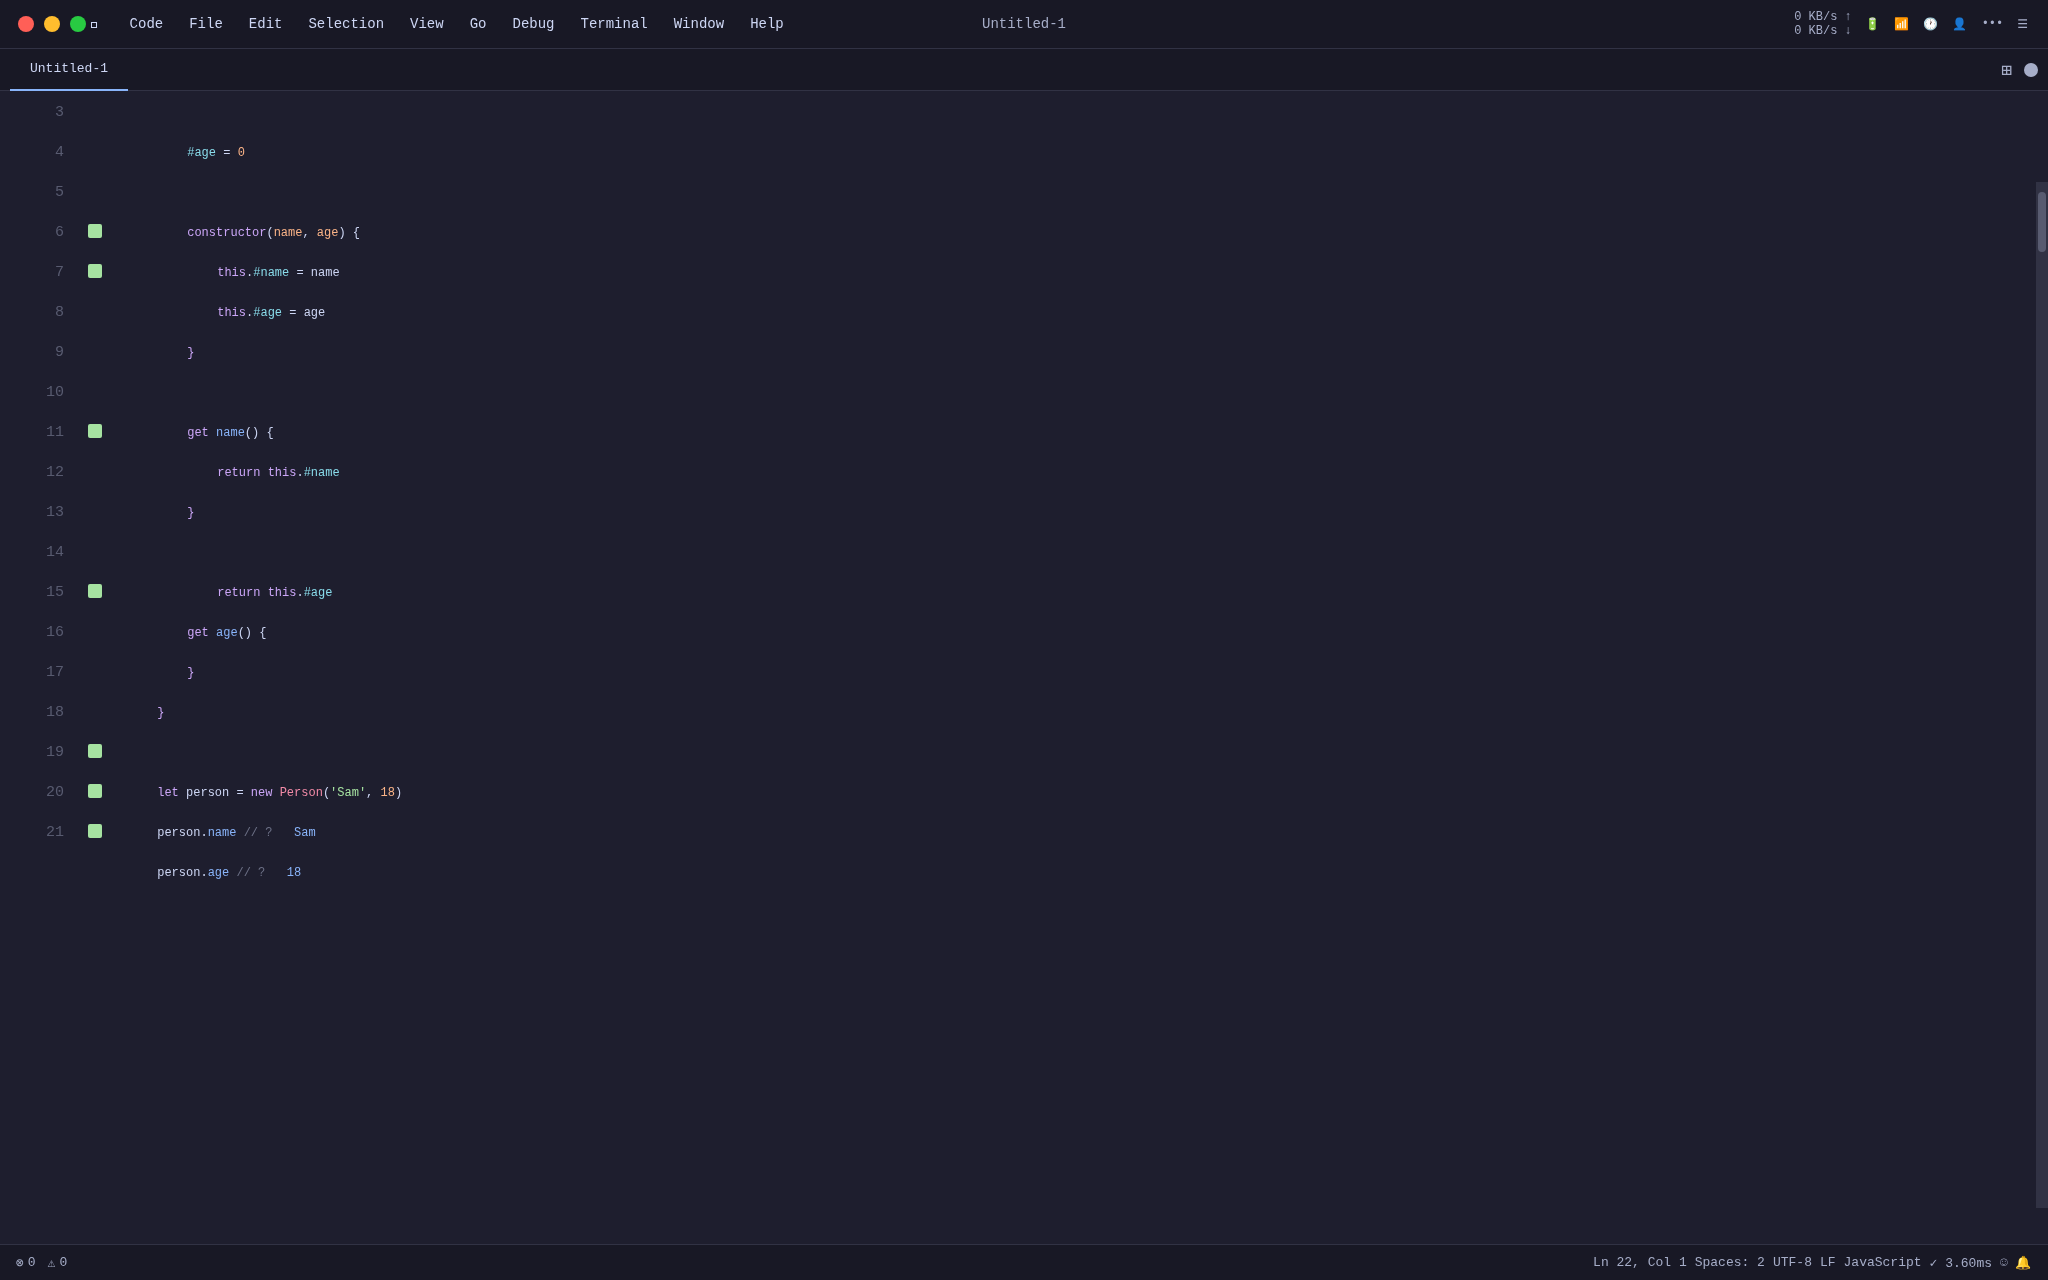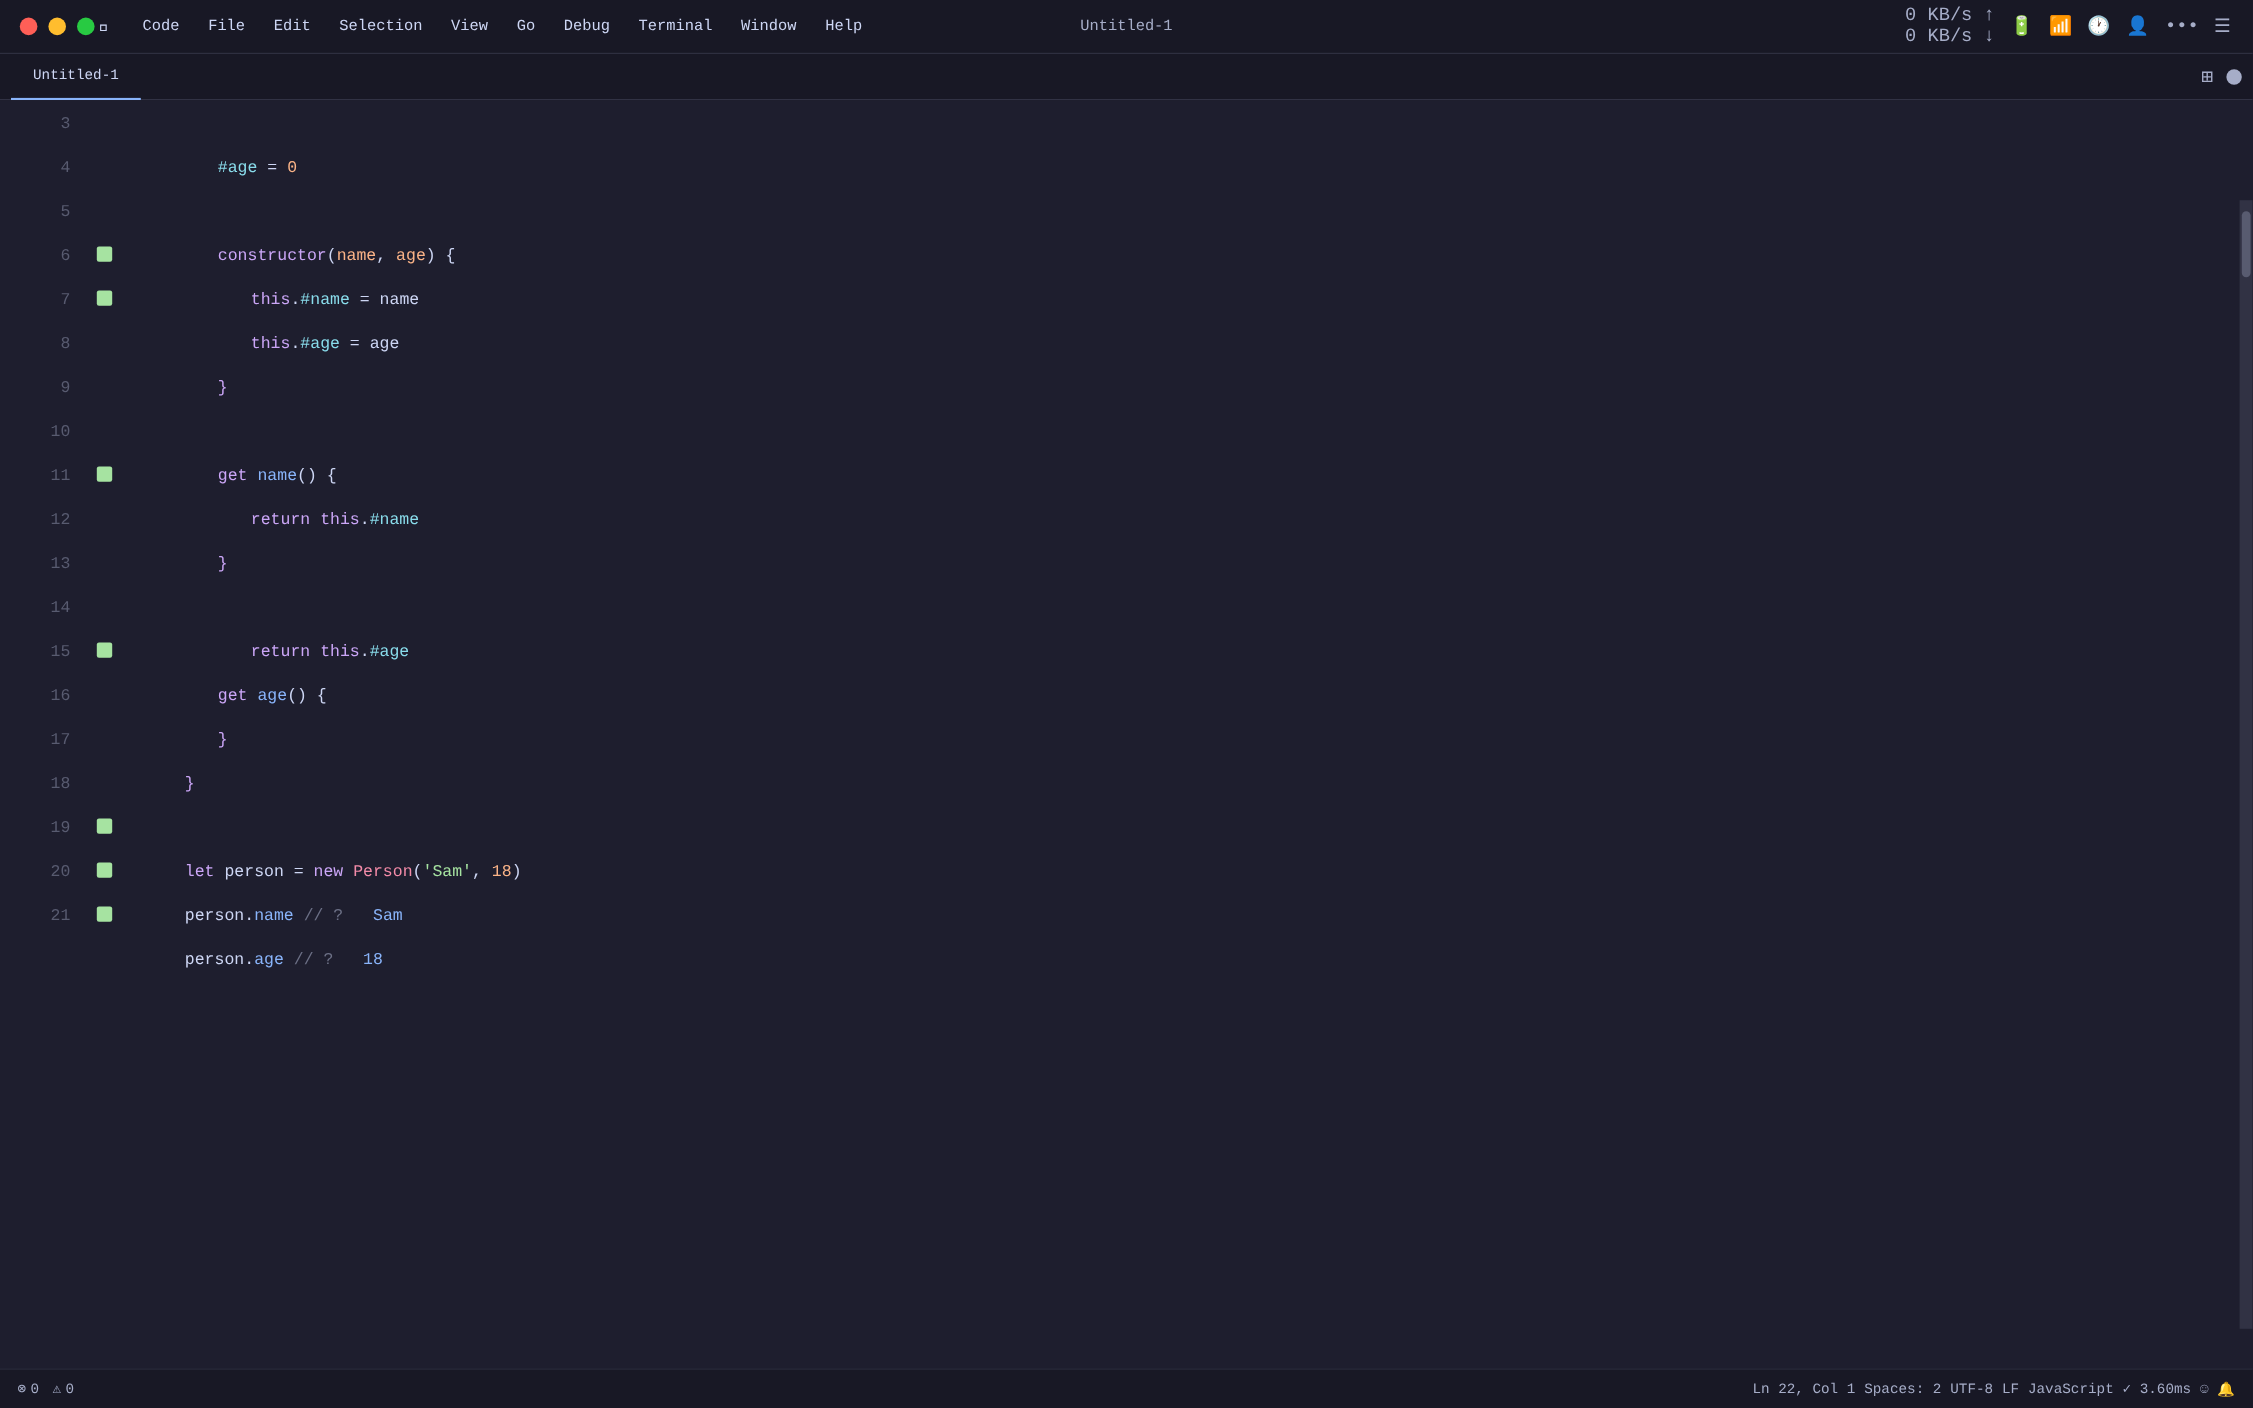--- a/index.html
+++ b/index.html
@@ -63,21 +63,21 @@
       color: #a6adc8;
     }
 
     .titlebar-right {
       position: absolute;
       right: 20px;
       display: flex;
       align-items: center;
       gap: 14px;
       color: #a6adc8;
-      font-size: 17px;
+      font-size: 12px;
     }
 
     
     .tabbar {
       background: #181825;
       height: 42px;
       display: flex;
       align-items: center;
       border-bottom: 1px solid #313244;
       padding: 0 10px;
@@ -154,21 +154,21 @@
     .code-content {
       flex: 1;
       padding-top: 2px;
       overflow: hidden;
     }
 
     .code-line {
       height: 40px;
       line-height: 40px;
       white-space: pre;
-      font-size: 15px;
+      font-size: 12px;
       padding-left: 4px;
     }
 
     
     .kw { color: #cba6f7; } 
     .fn { color: #89b4fa; } 
     .str { color: #a6e3a1; } 
     .num { color: #fab387; } 
     .param { color: #fab387; } 
     .comment { color: #6c7086; }

